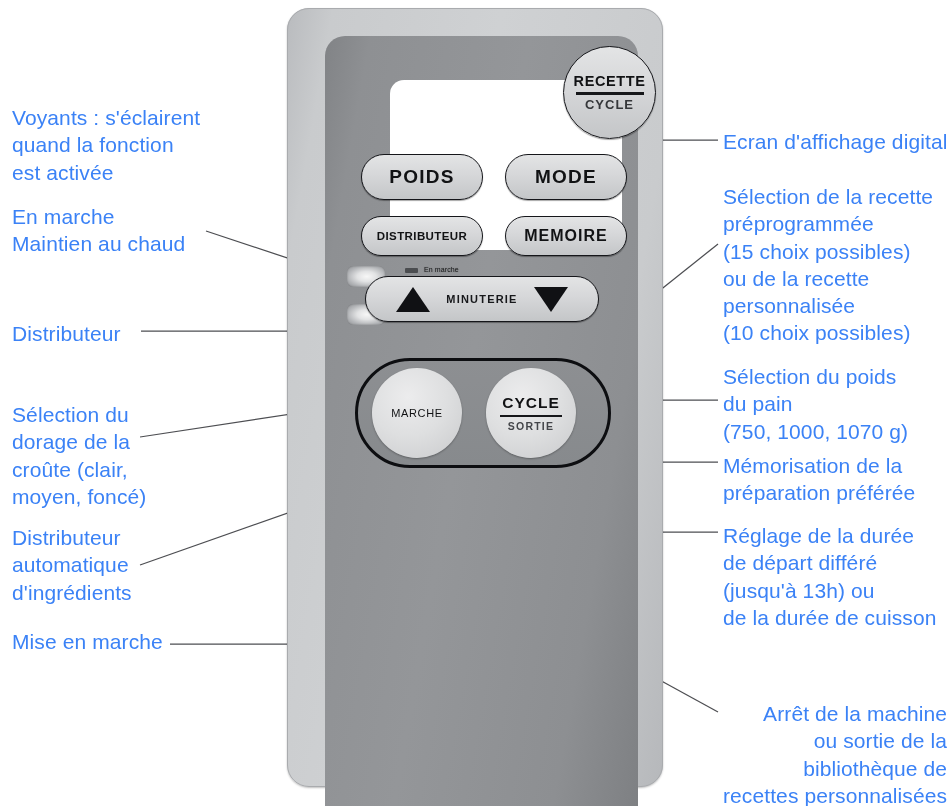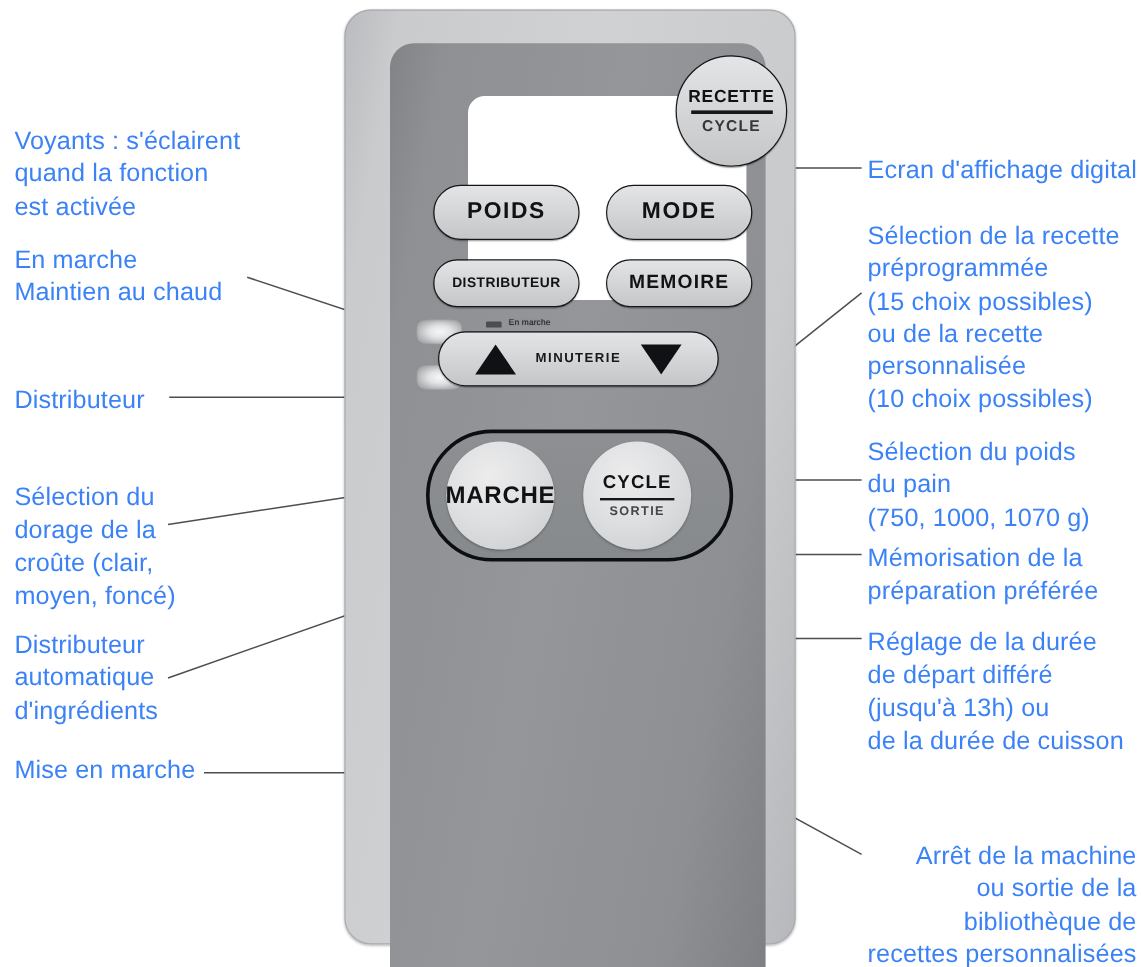--- a/index.html
+++ b/index.html
@@ -63,21 +63,21 @@
   .btn-minuterie .mlabel{font-size:11px;letter-spacing:1.2px;margin:0 16px;color:#17181b;}
 
   .start-plate{position:absolute;left:30px;top:322px;width:250px;height:104px;border-radius:999px;
        background:linear-gradient(180deg,#8d8f92 0%,#878a8d 100%);border:3.4px solid #0d0e11;}
   .knob{position:absolute;top:50%;transform:translateY(-50%);border-radius:50%;
        background:radial-gradient(circle at 40% 32%,#ececed 0%,#dedfe0 48%,#c9cacc 100%);
        display:flex;align-items:center;justify-content:center;flex-direction:column;
        box-shadow:0 1px 2px rgba(0,0,0,.3);}
   .knob-marche{left:14px;width:90px;height:90px;}
   .knob-arret{left:128px;width:90px;height:90px;}
-  .knob-marche .t{font-size:20px;font-weight:bold;letter-spacing:.6px;color:#111214;}
+  .knob-marche .t{font-size:11px;font-weight:normal;letter-spacing:.6px;color:#111214;}
   .knob-arret .t{font-size:15.5px;font-weight:bold;letter-spacing:1px;color:#111214;}
   .knob-arret .rule{width:62px;height:2.4px;background:#16171a;margin:3px 0 3px;}
   .knob-arret .b{font-size:10.5px;font-weight:bold;letter-spacing:1.2px;color:#44464a;}
 </style>
 </head>
 <body>
 
 <div class="callout" style="left:12px;top:104px;">Voyants : s'éclairent
 quand la fonction
 est activée</div>

